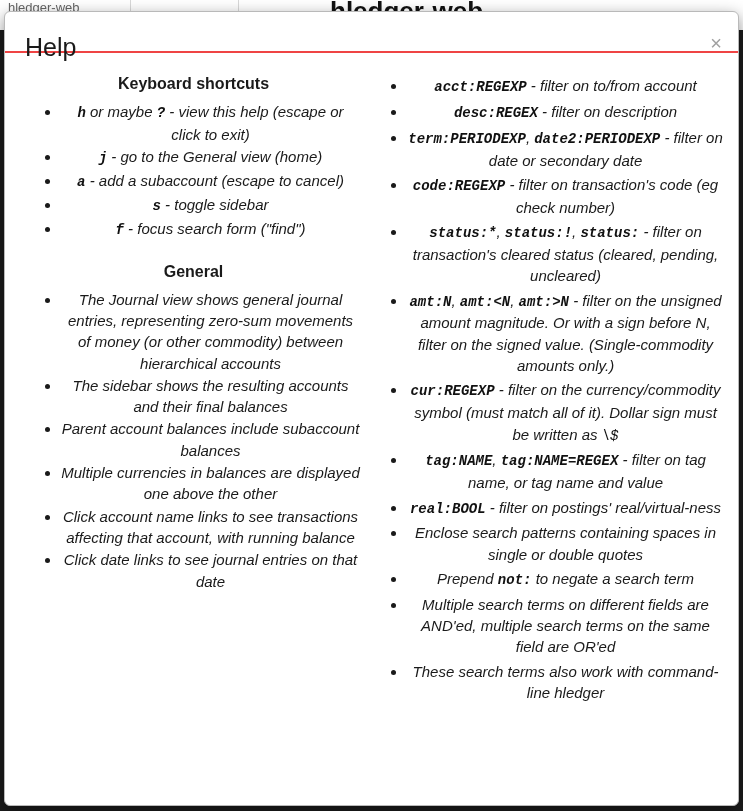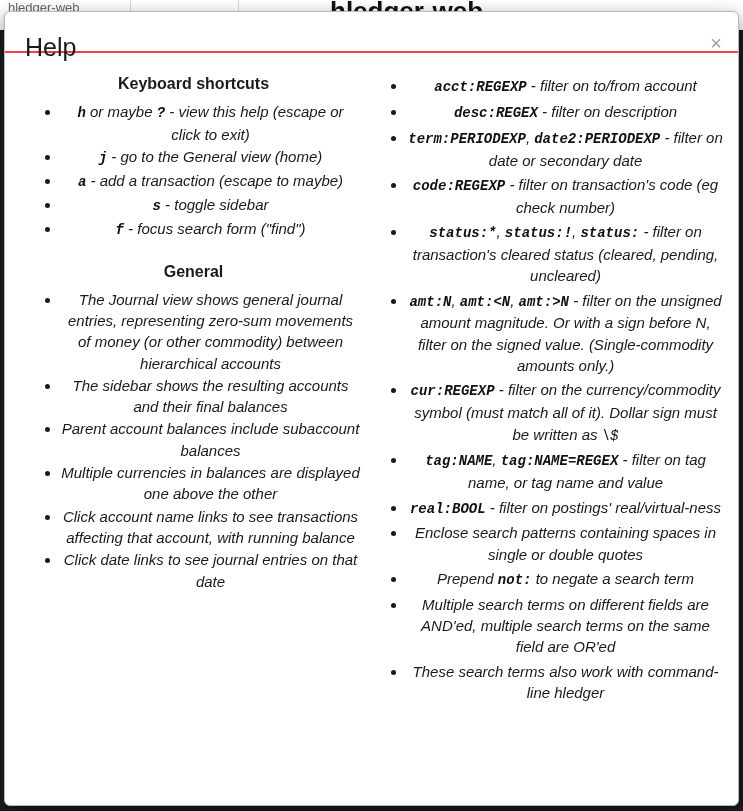--- a/index.html
+++ b/index.html
@@ -160,21 +160,21 @@
     <div class="modal-title">Help</div>
     <button class="close-btn">×</button>
   </div>
   <div class="modal-body">
     <div class="cols">
       <div class="col-left">
         <h4 class="section">Keyboard shortcuts</h4>
         <ul class="helplist">
             <li><code>h</code><span> or maybe </span><code>?</code><span> - view this help (escape or click to exit)</span></li>
             <li><code>j</code><span> - go to the General view (home)</span></li>
-            <li><code>a</code><span> - add a transaction (escape to maybe)</span></li>
+            <li><code>a</code><span> - add a subaccount (escape to cancel)</span></li>
             <li><code>s</code><span> - toggle sidebar</span></li>
             <li><code>f</code><span> - focus search form ("find")</span></li>
           </ul>
         <h4 class="section spaced">General</h4>
         <ul class="helplist">
             <li><span>The Journal view shows general journal entries, representing zero-sum movements of money (or other commodity) between hierarchical accounts</span></li>
             <li><span>The sidebar shows the resulting accounts and their final balances</span></li>
             <li><span>Parent account balances include subaccount balances</span></li>
             <li><span>Multiple currencies in balances are displayed one above the other</span></li>
             <li><span>Click account name links to see transactions affecting that account, with running balance</span></li>

